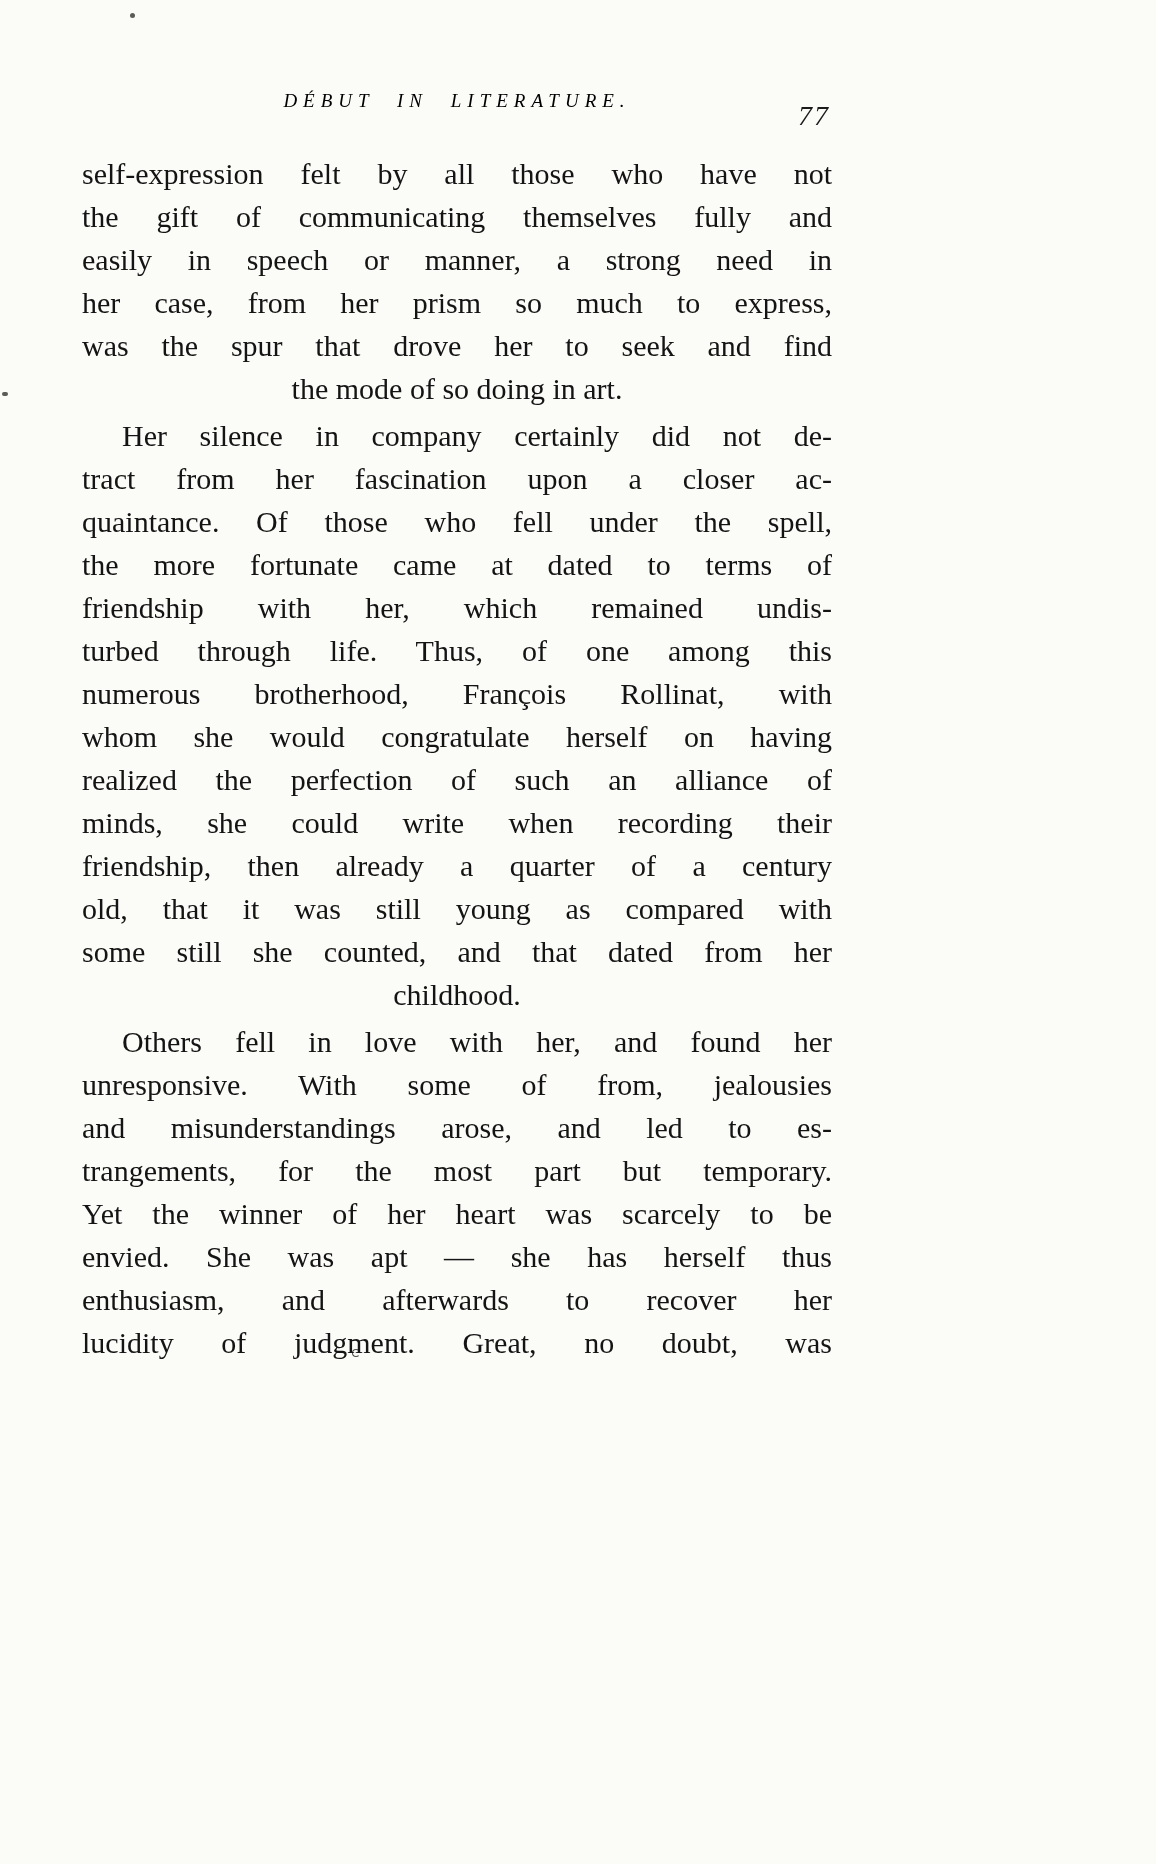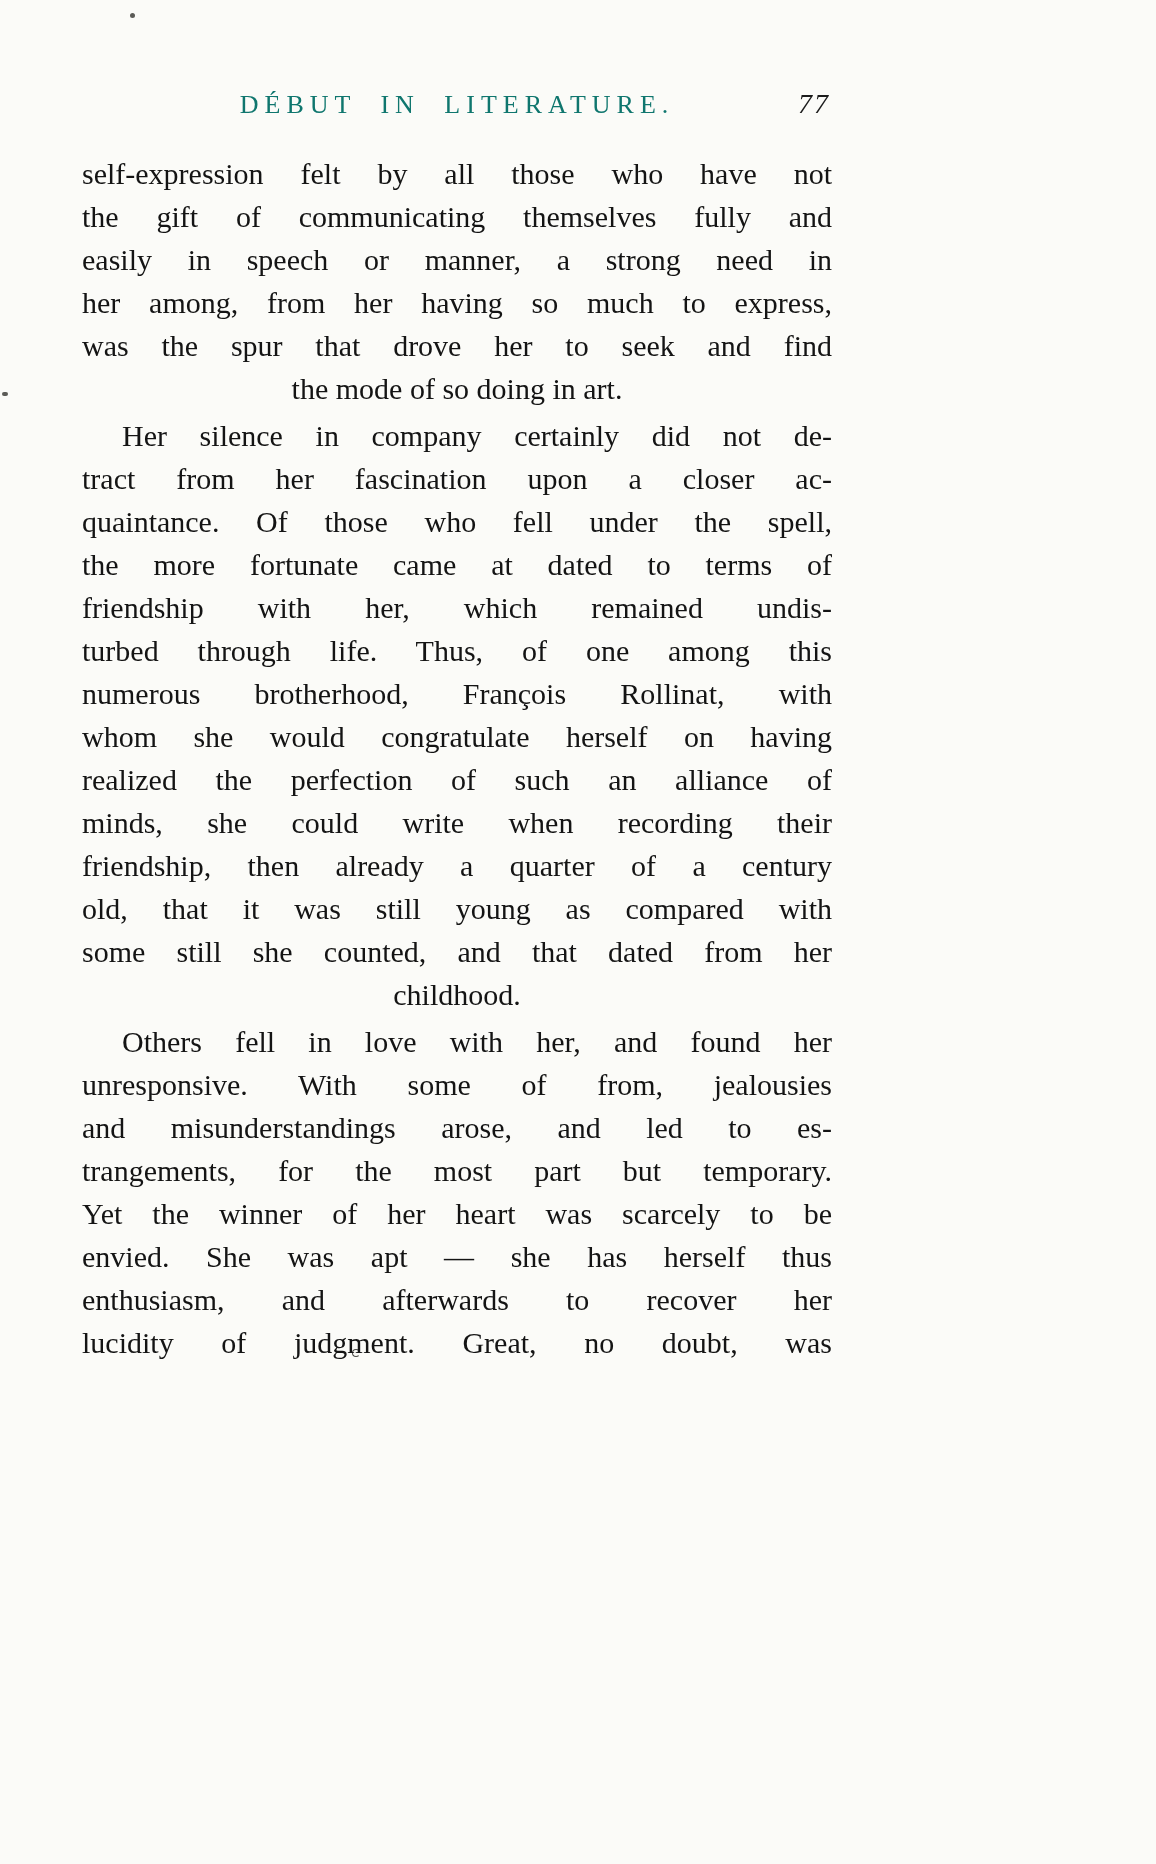--- a/index.html
+++ b/index.html
@@ -25,30 +25,31 @@
   .running-header {
     position: relative;
     height: 50px;
     margin-bottom: 18px;
   }
   .header-title {
     position: absolute;
     left: 50%;
     transform: translateX(-50%);
     top: 6px;
-    font-size: 26px;
+    font-style: italic;
+    font-size: 19px;
     letter-spacing: 6px;
     word-spacing: 12px;
     white-space: nowrap;
-    color: #0f766e;
+    color: #000000;
   }
   .page-number {
     position: absolute;
     right: 6px;
-    top: 4px;
+    top: 16px;
     font-style: italic;
     font-size: 28px;
     letter-spacing: 2px;
     color: #1b1b1b;
   }
   .text-column {
     font-size: 30px;
     line-height: 43px;
   }
   .paragraph {
@@ -91,21 +92,21 @@
       <span class="header-title">DÉBUT IN LITERATURE.</span>
       <span class="page-number">77</span>
     </div>
 
     <div class="text-column">
 
     <div class="paragraph">
           <div class="line just">self-expression felt by all those who have not</div>
           <div class="line just">the gift of communicating themselves fully and</div>
           <div class="line just">easily in speech or manner, a strong need in</div>
-          <div class="line just">her among, from her having so much to express,</div>
+          <div class="line just">her case, from her prism so much to express,</div>
           <div class="line just">was the spur that drove her to seek and find</div>
           <div class="line last">the mode of so doing in art.</div>
         </div>
         <div class="paragraph">
           <div class="line just indent">Her silence in company certainly did not de-</div>
           <div class="line just">tract from her fascination upon a closer ac-</div>
           <div class="line just">quaintance. Of those who fell under the spell,</div>
           <div class="line just">the more fortunate came at dated to terms of</div>
           <div class="line just">friendship with her, which remained undis-</div>
           <div class="line just">turbed through life. Thus, of one among this</div>

